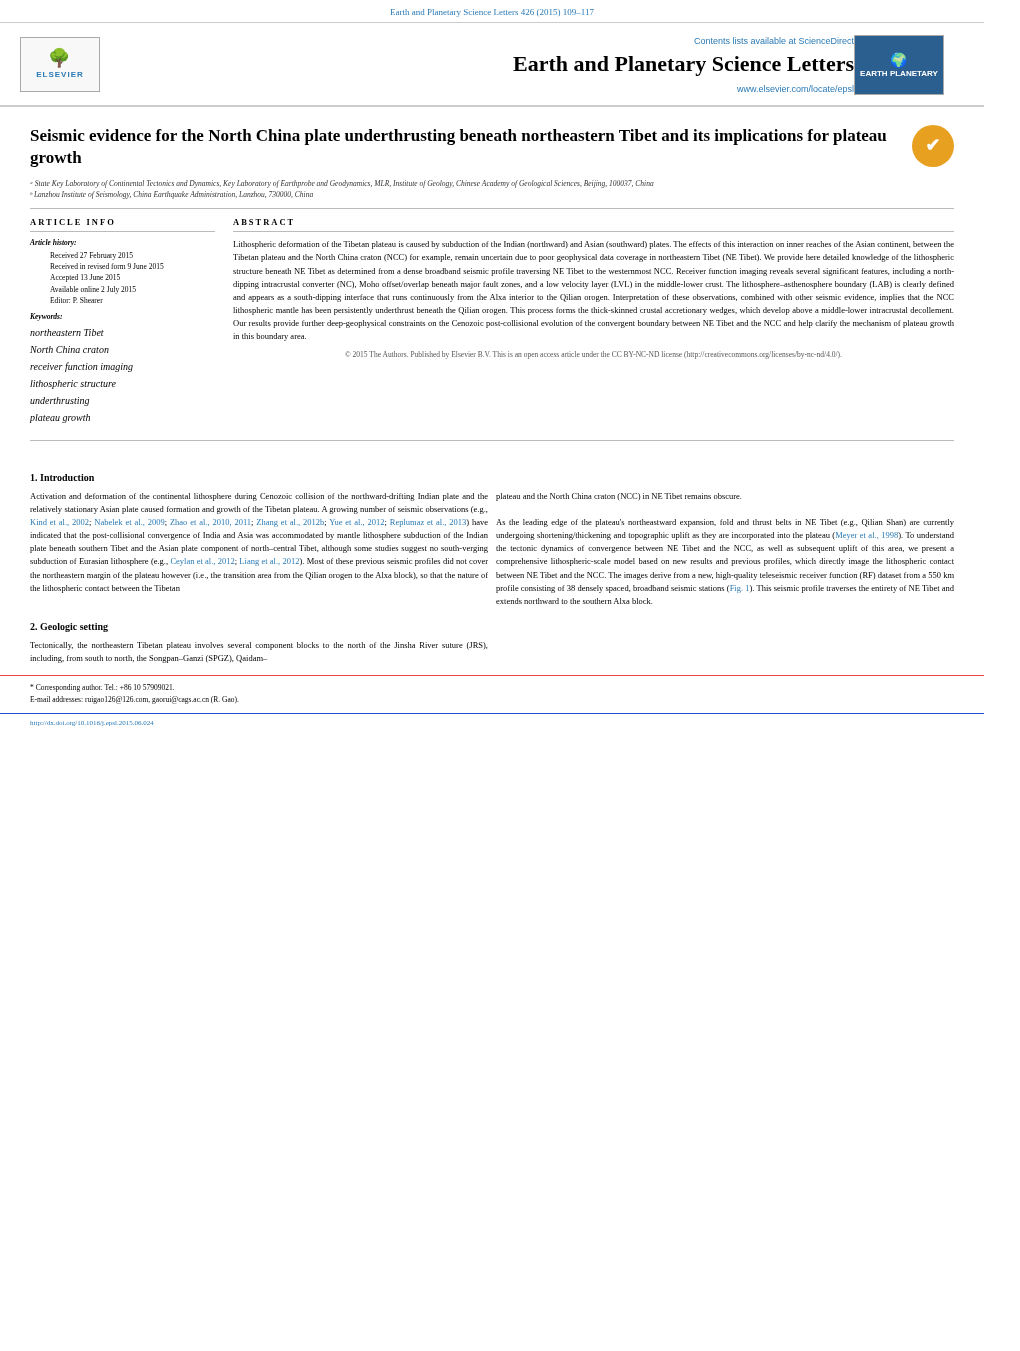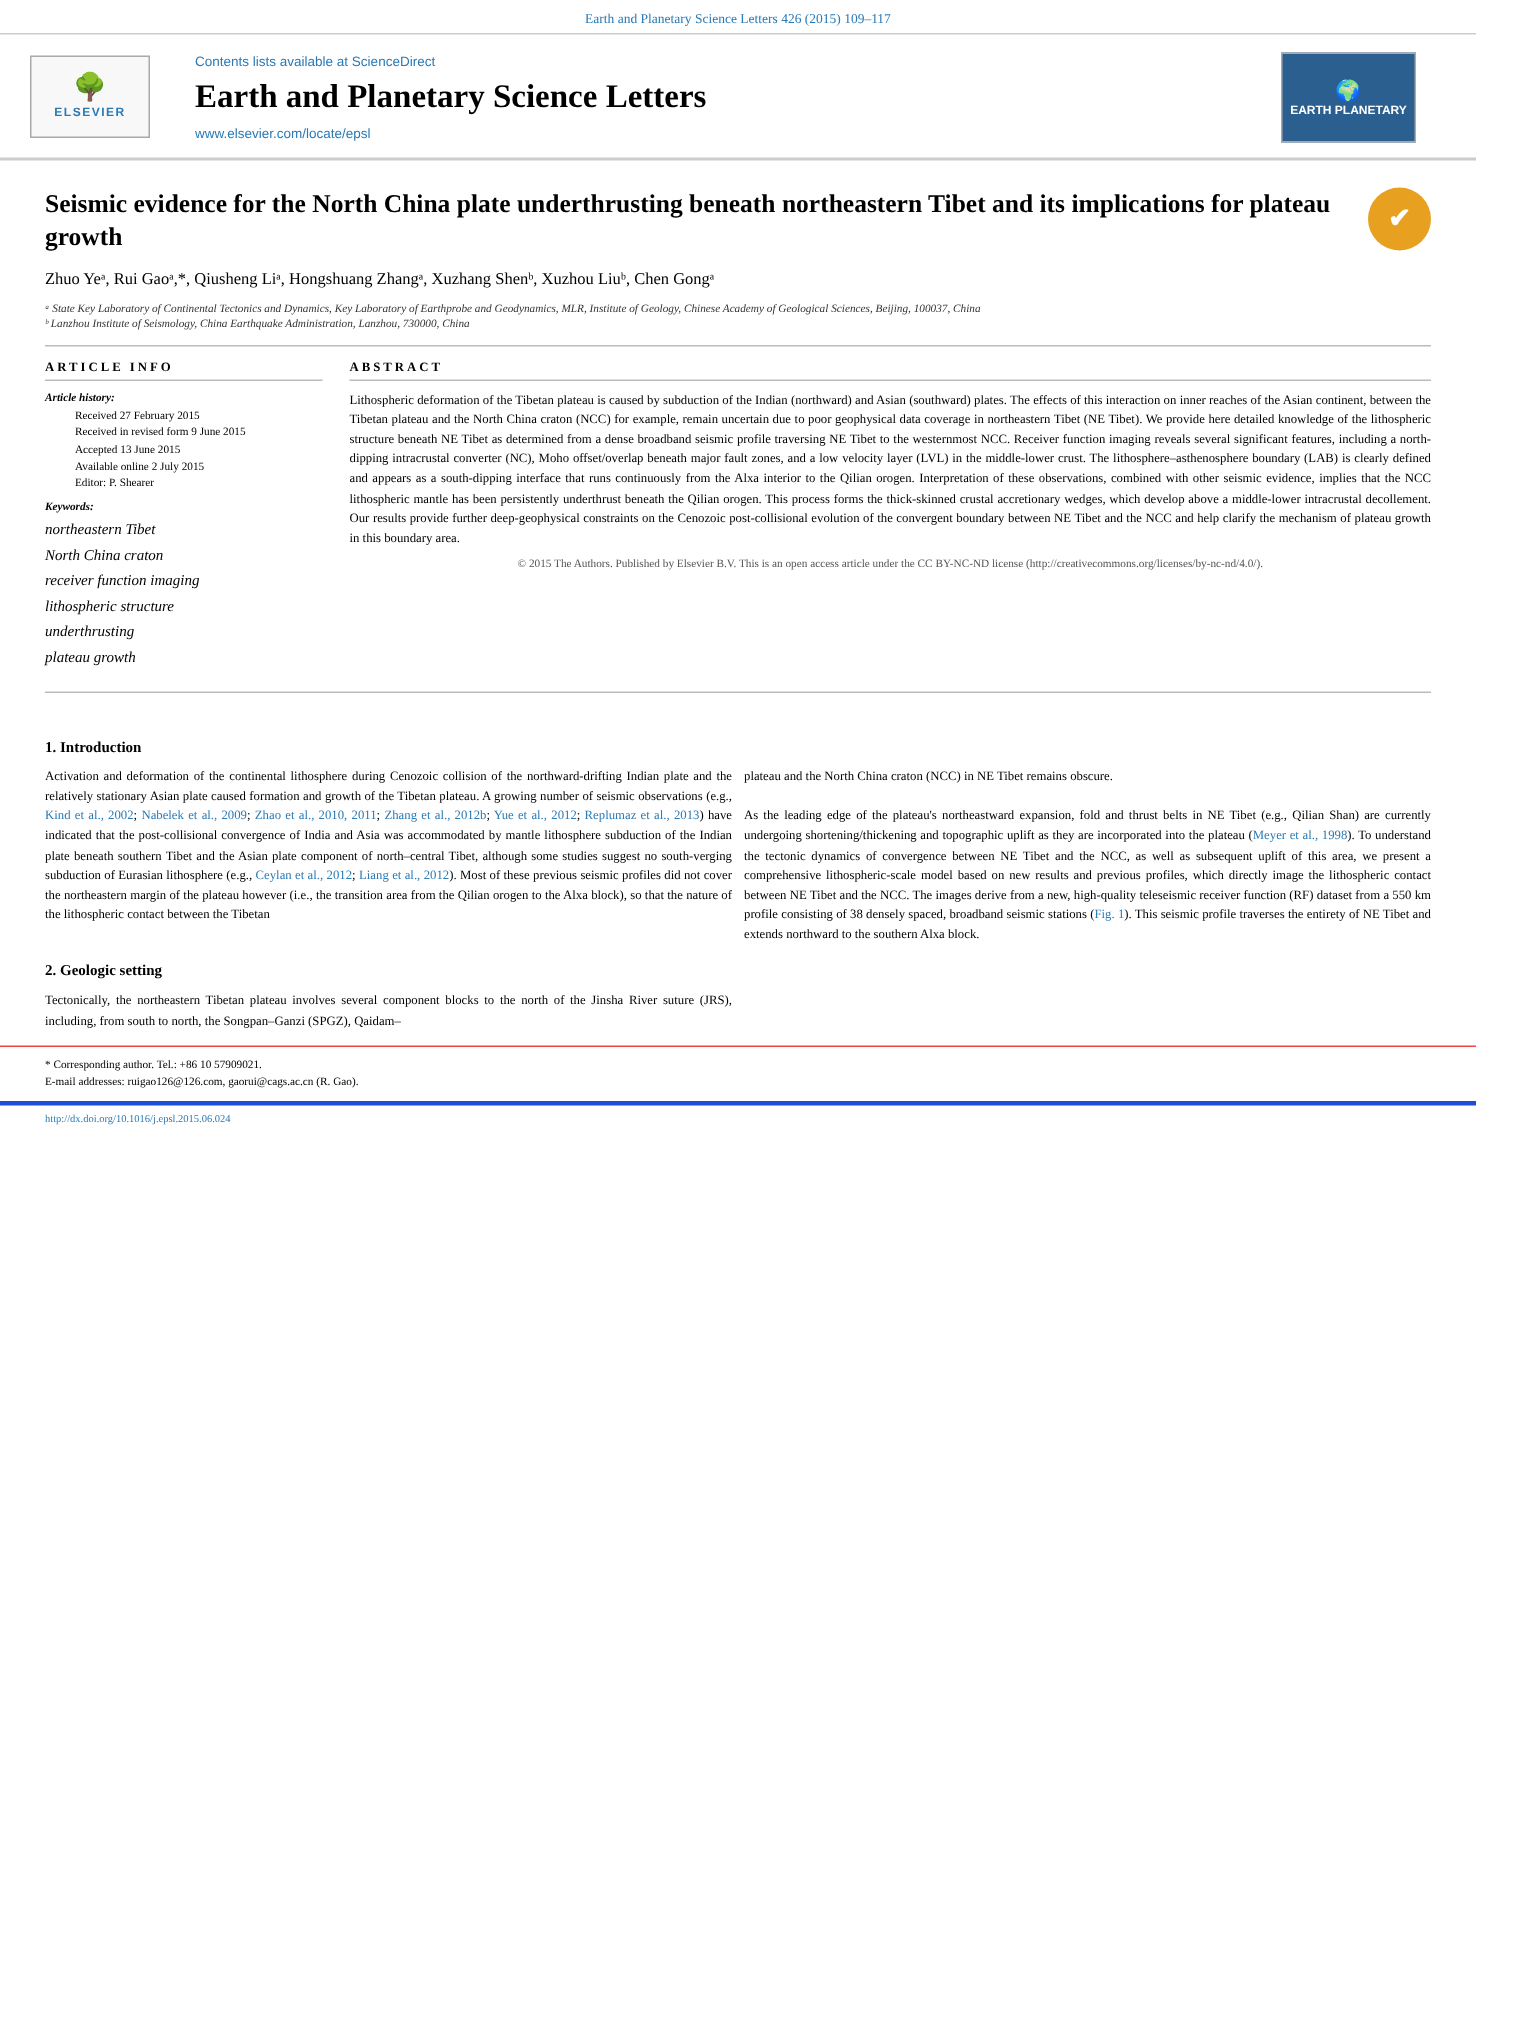--- a/index.html
+++ b/index.html
@@ -34,21 +34,21 @@
       align-items: center;
       padding: 12px 20px 10px 20px;
       border-bottom: 2px solid #ccc;
     }
     .header-left {
       width: 110px;
       flex-shrink: 0;
     }
     .header-center {
       flex: 1;
-      text-align: left;
+      text-align: right;
     }
     .header-right {
       width: 110px;
       flex-shrink: 0;
       text-align: right;
     }
     .elsevier-box {
       width: 80px;
       height: 55px;
       border: 1px solid #aaa;
@@ -280,21 +280,21 @@
       border-top: 1px solid #ef4444;
     }
     .footnote-text {
       font-size: 7.5px;
       color: #000;
       line-height: 1.5;
     }
     .footer-bar {
       background: #fff;
       padding: 5px 30px 4px 30px;
-      border-top: 3px solid #1d4ed8;
+      border-top: 1px solid #1d4ed8;
       margin-top: 8px;
     }
     .footer-bar-text {
       font-size: 7px;
       color: #555;
       line-height: 1.4;
     }
     .footer-bar-text .blue { color: #2a7ab5; }
   </style>
 </head>
@@ -334,23 +334,20 @@
 
   <div class="article-content">
 
     <div class="article-title">
       <span>Seismic evidence for the North China plate underthrusting beneath northeastern Tibet and its implications for plateau growth</span>
       <div class="crossmark">
         <span class="crossmark-inner">✔</span>
       </div>
     </div>
 
-    <div class="authors">
-      <span>Zhuo Yeᵃ, Rui Gaoᵃ,*, Qiusheng Liᵃ, Hongshuang Zhangᵃ, Xuzhang Shenᵇ, Xuzhou Liuᵇ, Chen Gongᵃ</span>
-    </div>
 
     <div class="affiliations">
       <div>ᵃ State Key Laboratory of Continental Tectonics and Dynamics, Key Laboratory of Earthprobe and Geodynamics, MLR, Institute of Geology, Chinese Academy of Geological Sciences, Beijing, 100037, China</div>
       <div>ᵇ Lanzhou Institute of Seismology, China Earthquake Administration, Lanzhou, 730000, China</div>
     </div>
 
     <hr class="section-divider">
 
     <div class="two-col">
 

